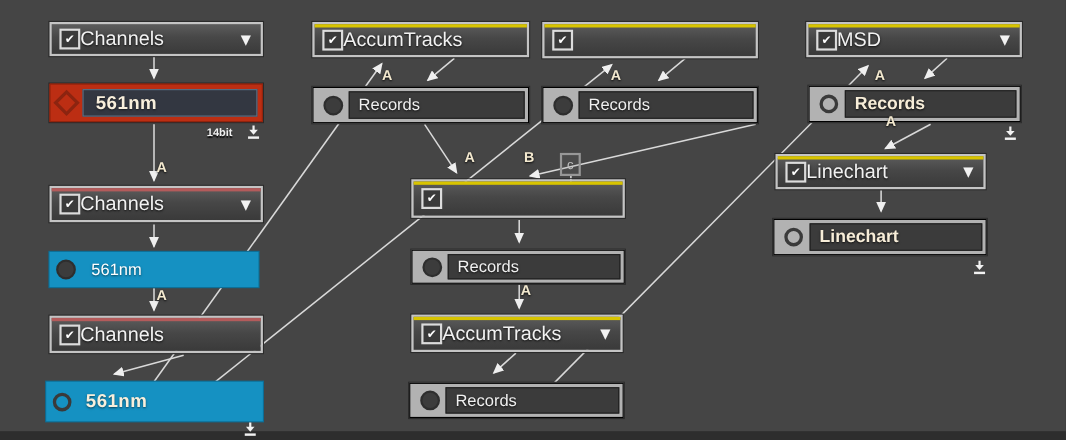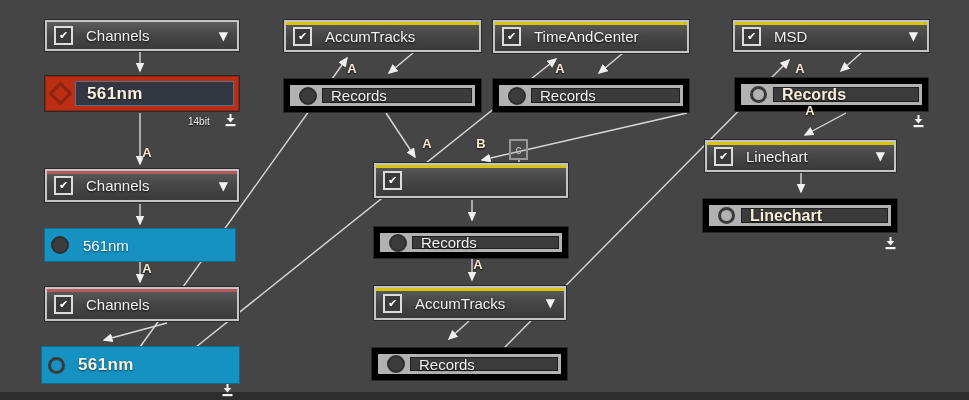--- a/index.html
+++ b/index.html
@@ -21,30 +21,30 @@
   .accent{position:absolute;left:0;top:0;right:0;height:3px;}
   .accent.yellow{background:#d8c400;}
   .accent.pink{background:#b35b5b;}
   .cb{
     margin-left:7px;width:15px;height:15px;flex:0 0 auto;
     border:2px solid #dcdcdc;background:#3a3a3a;
     display:grid;place-items:center;
     font-family:"DejaVu Sans",sans-serif;font-size:11px;line-height:1;color:#fff;
   }
   .lbl{
-    margin-left:13px;font-size:15px;color:#f2f2f2;
+    font-size:18px;color:#f2f2f2;
     text-shadow:0 1px 2px rgba(0,0,0,.85);white-space:nowrap;
   }
   .dd{
     position:absolute;right:9px;top:50%;transform:translateY(-50%);
     font-family:"DejaVu Sans",sans-serif;font-size:12px;color:#f2f2f2;line-height:1;
   }
   
   .records{
-    background:#b2b2b2;border:6px solid #000000;box-shadow:0 0 0 1px #2a2a2a;
+    background:#b2b2b2;border:1px solid #000000;box-shadow:0 0 0 1px #2a2a2a;
     display:flex;align-items:center;padding:3px;
   }
   .icon-wrap{width:29px;flex:0 0 auto;display:grid;place-items:center;}
   .dot{width:14px;height:14px;border-radius:50%;background:#3c3c3c;border:2px solid #2e2e2e;}
   .ring{width:11px;height:11px;border-radius:50%;background:transparent;border:3px solid #3a3a3a;}
   .rec-inner{
     flex:1;align-self:stretch;background:#3b3b3b;border:1px solid #1f1f1f;
     display:flex;align-items:center;padding-left:8px;
   }
   .rec-txt{font-size:15px;color:#f0f0f0;text-shadow:0 1px 2px rgba(0,0,0,.8);}
@@ -65,21 +65,21 @@
   }
   .img-txt{font-size:15px;color:#ffffff;text-shadow:0 1px 2px rgba(0,0,0,.55);}
   .img-txt.bold{font-weight:bold;font-size:17px;color:#f8efdc;letter-spacing:.4px;}
   
   .edge-letter{
     position:absolute;z-index:3;transform:translate(-50%,-50%);
     font-size:13px;font-weight:bold;color:#f3e9cf;
     text-shadow:0 1px 2px rgba(0,0,0,.9);
   }
   .bitdepth{
-    position:absolute;z-index:3;font-size:10px;font-weight:normal;color:#efefef;
+    position:absolute;z-index:3;font-size:10px;font-weight:bold;color:#efefef;
     text-shadow:0 1px 1px rgba(0,0,0,.8);
   }
   .dl{position:absolute;z-index:3;width:13px;height:14px;}
   .cport{
     position:absolute;z-index:3;box-sizing:border-box;
     border:2px solid #979797;background:rgba(120,120,120,.12);
     display:grid;place-items:center;
     font-size:12px;color:#c0c0c0;line-height:1;
   }
 </style>
@@ -203,21 +203,20 @@
     <span class="rec-inner">
         <span class="rec-txt">Records</span>
       </span>
   </div>
 
   <div class="node module" style="left:493px;top:20px;width:196px;height:33px">
     <i class="accent yellow"></i>
     <span class="cb">
         <span>✔</span>
       </span>
-    <span class="lbl">TimeAndCenter</span>
   </div>
   <div class="node records" style="left:493px;top:79px;width:196px;height:33px">
     <span class="icon-wrap">
         <span class="dot"></span>
       </span>
     <span class="rec-inner">
         <span class="rec-txt">Records</span>
       </span>
   </div>
 

